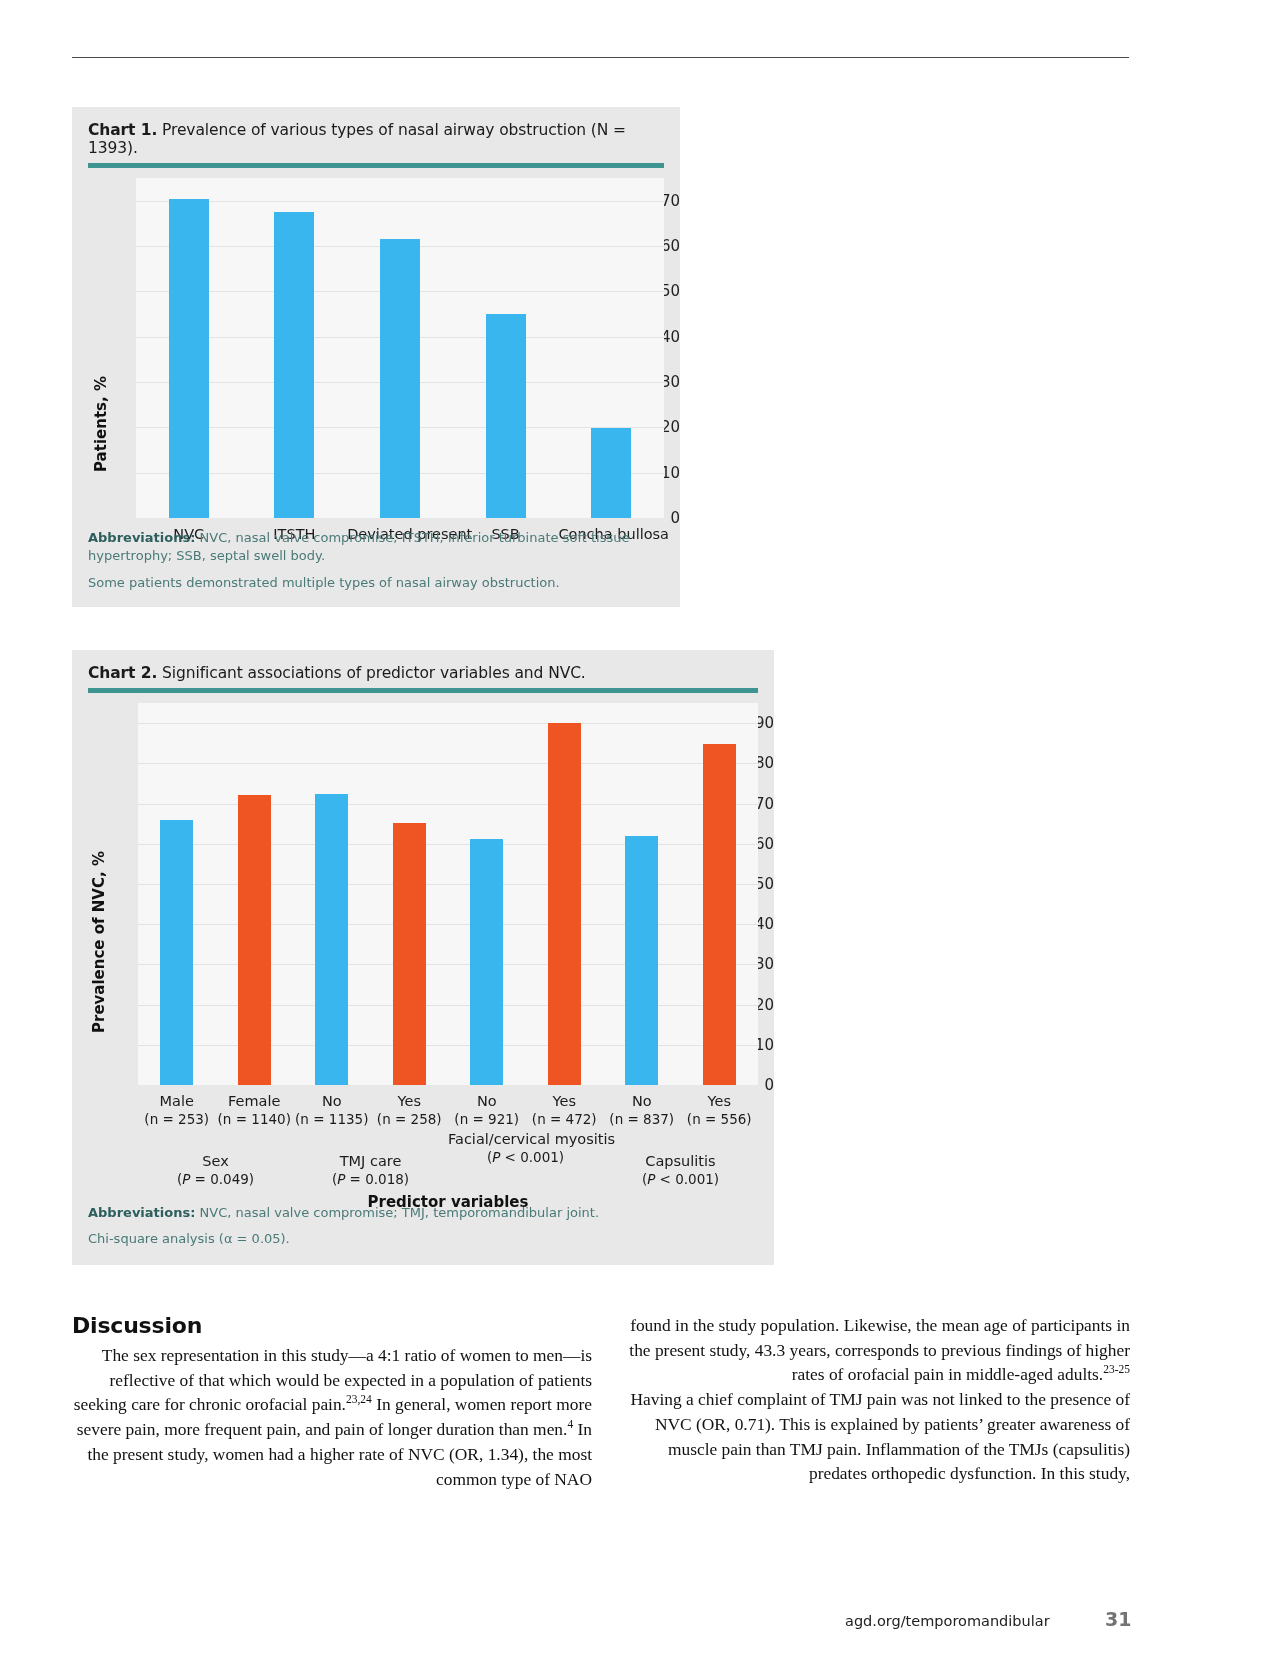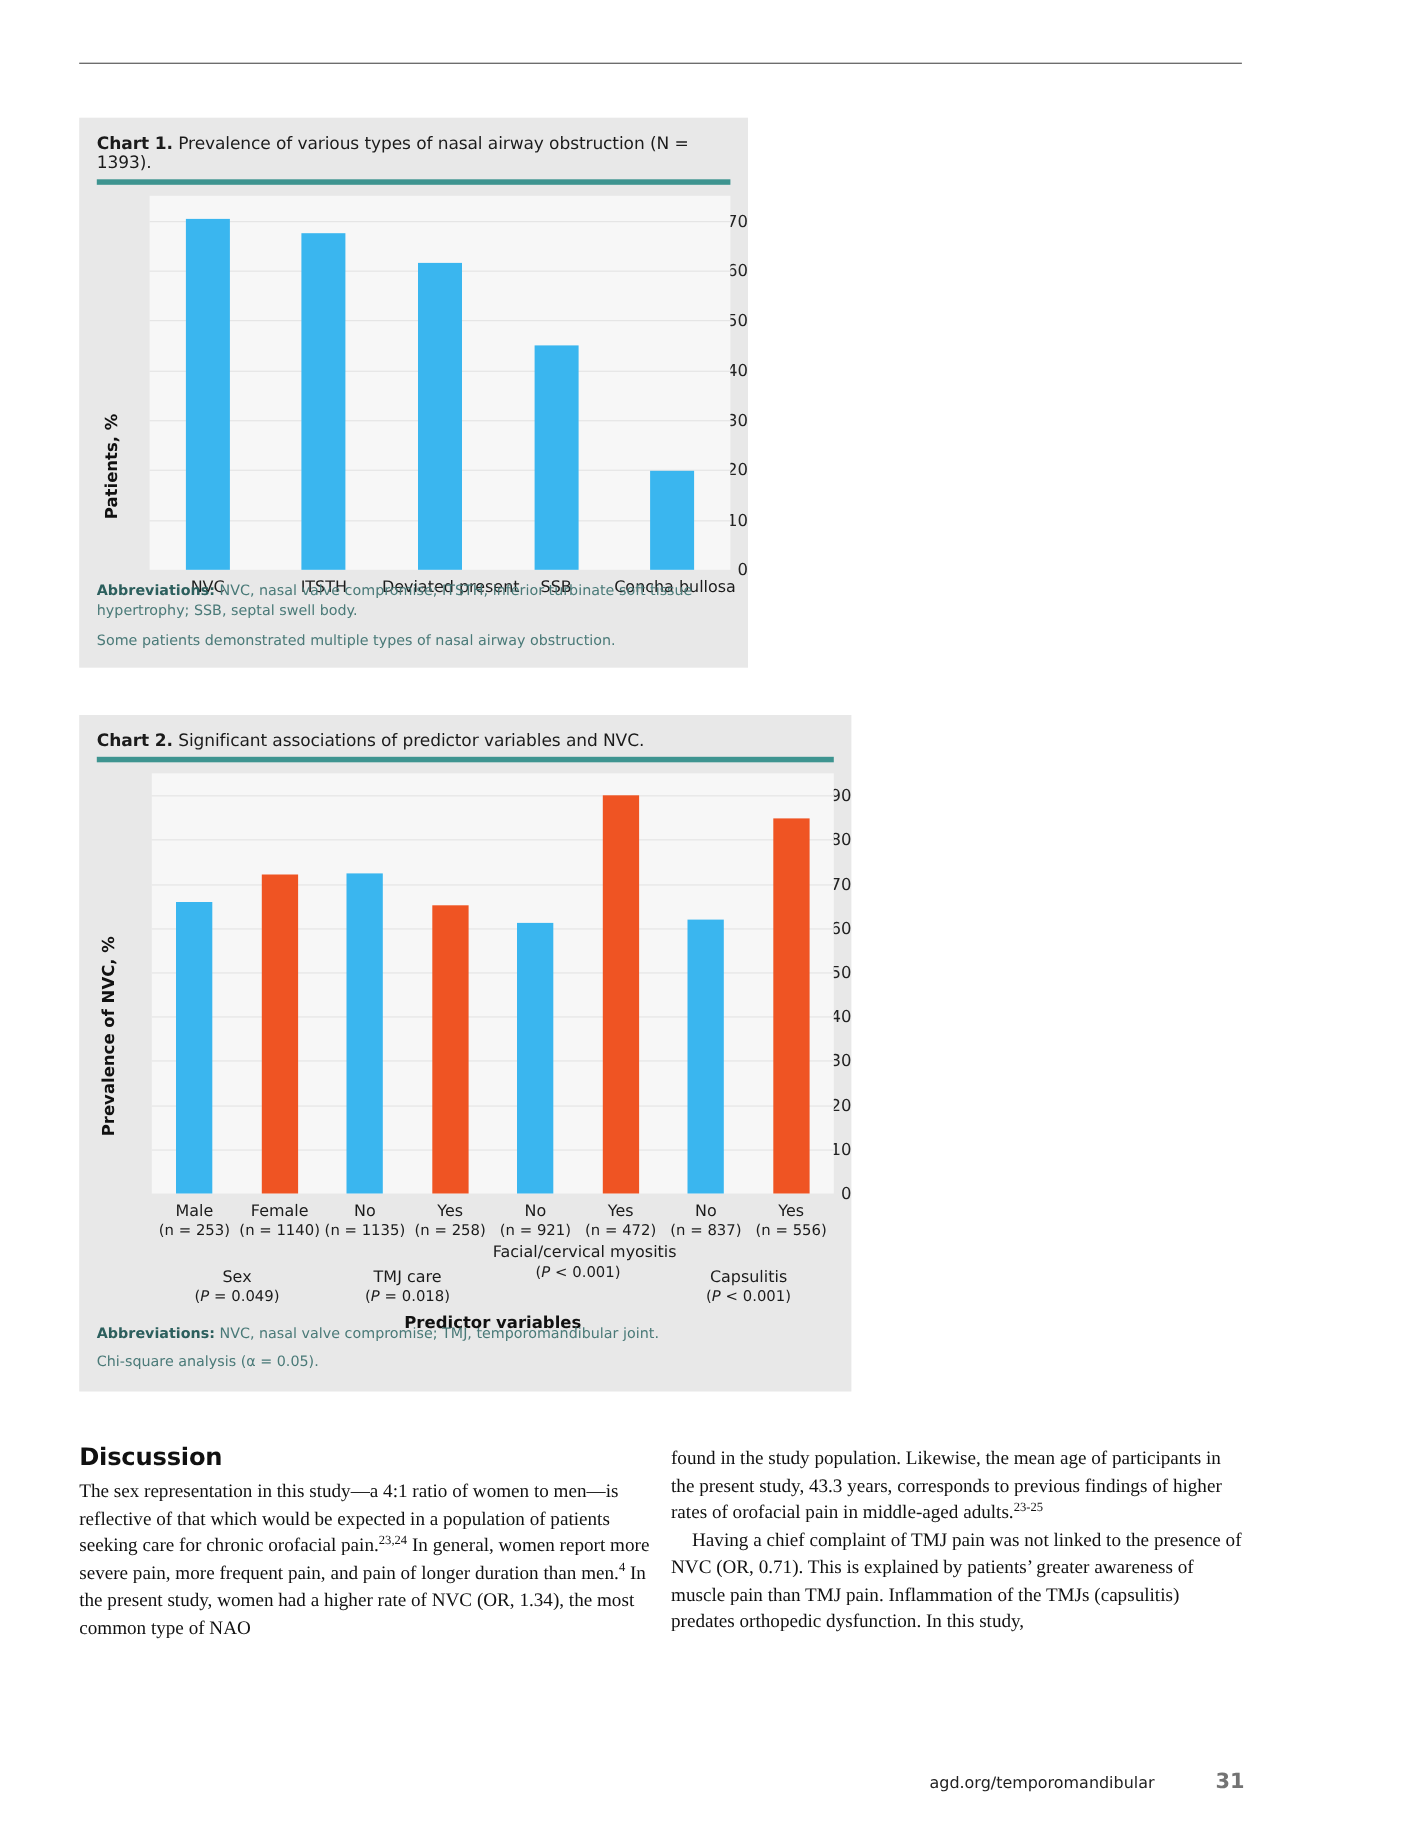--- a/index.html
+++ b/index.html
@@ -147,21 +147,21 @@
     font-weight: bold;
     color: #111;
     letter-spacing: -0.2px;
   }
   .col {
     position: absolute;
     font-family: "Liberation Serif", serif;
     font-size: 17.4px;
     line-height: 1.42;
     color: #111;
-    text-align: left;
+    text-align: right;
   }
   .col p { margin: 0; }
   .col p.indent { text-indent: 1.1em; }
   sup { font-size: 0.66em; vertical-align: super; line-height: 0; }
 
   .footer-url {
     position: absolute;
     font-family: "DejaVu Sans", sans-serif;
     font-size: 14.5px;
     color: #222;

